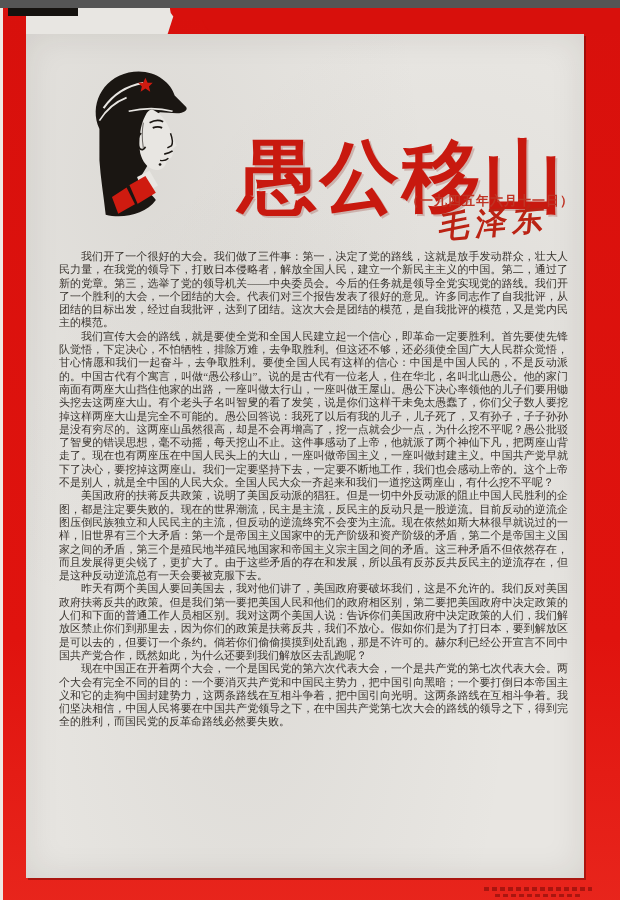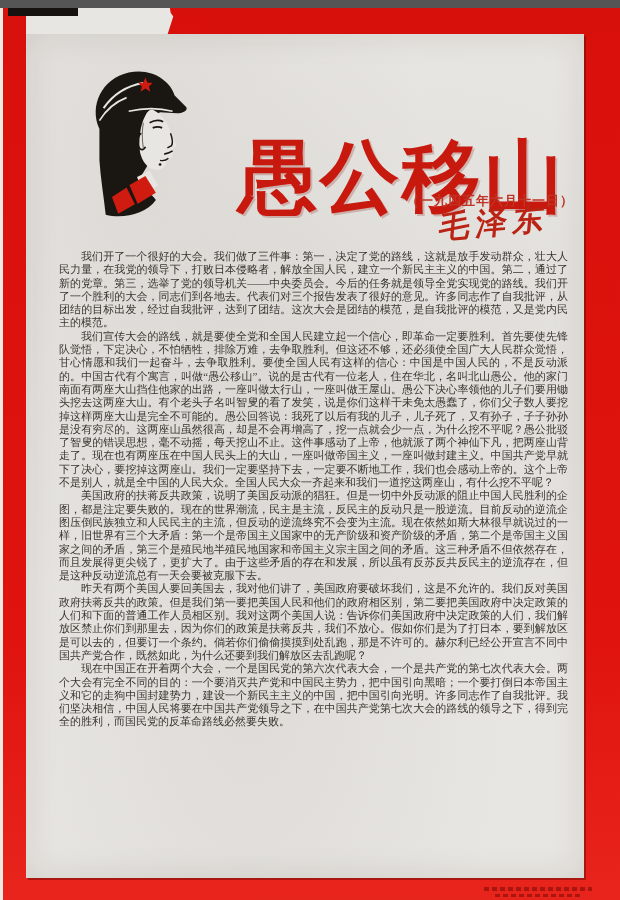--- a/index.html
+++ b/index.html
@@ -88,25 +88,25 @@
       <path fill="#cf1b10" d="M58,120 L74,111 L84,127 L66,138 Z"></path>
       <path fill="#cf1b10" d="M42,131 L56,122 L64,138 L48,147 Z"></path>
       <path d="M58,120 L66,138" stroke="#1a1612" stroke-width="1.4"></path>
     </svg>
 
     <h1 class="title">愚公移山</h1>
     <div class="date">（一九四五年六月十一日）</div>
     <div class="signature">毛泽东</div>
 
     <article class="speech">
-        <p>我们开了一个很好的大会。我们做了三件事：第一，决定了党的路线，这就是放手发动群众，壮大人民力量，在我党的领导下，打败日本侵略者，解放全国人民，建立一个新民主主义的中国。第二，通过了新的党章。第三，选举了党的领导机关——中央委员会。今后的任务就是领导全党实现党的路线。我们开了一个胜利的大会，同志们到各地去。代表们对三个报告发表了很好的意见。许多同志作了自我批评，从团结的目标出发，经过自我批评，达到了团结。这次大会是团结的模范，是自我批评的模范，又是党内民主的模范。</p>
+        <p>我们开了一个很好的大会。我们做了三件事：第一，决定了党的路线，这就是放手发动群众，壮大人民力量，在我党的领导下，打败日本侵略者，解放全国人民，建立一个新民主主义的中国。第二，通过了新的党章。第三，选举了党的领导机关——中央委员会。今后的任务就是领导全党实现党的路线。我们开了一个胜利的大会，一个团结的大会。代表们对三个报告发表了很好的意见。许多同志作了自我批评，从团结的目标出发，经过自我批评，达到了团结。这次大会是团结的模范，是自我批评的模范，又是党内民主的模范。</p>
         <p>我们宣传大会的路线，就是要使全党和全国人民建立起一个信心，即革命一定要胜利。首先要使先锋队觉悟，下定决心，不怕牺牲，排除万难，去争取胜利。但这还不够，还必须使全国广大人民群众觉悟，甘心情愿和我们一起奋斗，去争取胜利。要使全国人民有这样的信心：中国是中国人民的，不是反动派的。中国古代有个寓言，叫做“愚公移山”。说的是古代有一位老人，住在华北，名叫北山愚公。他的家门南面有两座大山挡住他家的出路，一座叫做太行山，一座叫做王屋山。愚公下决心率领他的儿子们要用锄头挖去这两座大山。有个老头子名叫智叟的看了发笑，说是你们这样干未免太愚蠢了，你们父子数人要挖掉这样两座大山是完全不可能的。愚公回答说：我死了以后有我的儿子，儿子死了，又有孙子，子子孙孙是没有穷尽的。这两座山虽然很高，却是不会再增高了，挖一点就会少一点，为什么挖不平呢？愚公批驳了智叟的错误思想，毫不动摇，每天挖山不止。这件事感动了上帝，他就派了两个神仙下凡，把两座山背走了。现在也有两座压在中国人民头上的大山，一座叫做帝国主义，一座叫做封建主义。中国共产党早就下了决心，要挖掉这两座山。我们一定要坚持下去，一定要不断地工作，我们也会感动上帝的。这个上帝不是别人，就是全中国的人民大众。全国人民大众一齐起来和我们一道挖这两座山，有什么挖不平呢？</p>
         <p>美国政府的扶蒋反共政策，说明了美国反动派的猖狂。但是一切中外反动派的阻止中国人民胜利的企图，都是注定要失败的。现在的世界潮流，民主是主流，反民主的反动只是一股逆流。目前反动的逆流企图压倒民族独立和人民民主的主流，但反动的逆流终究不会变为主流。现在依然如斯大林很早就说过的一样，旧世界有三个大矛盾：第一个是帝国主义国家中的无产阶级和资产阶级的矛盾，第二个是帝国主义国家之间的矛盾，第三个是殖民地半殖民地国家和帝国主义宗主国之间的矛盾。这三种矛盾不但依然存在，而且发展得更尖锐了，更扩大了。由于这些矛盾的存在和发展，所以虽有反苏反共反民主的逆流存在，但是这种反动逆流总有一天会要被克服下去。</p>
         <p>昨天有两个美国人要回美国去，我对他们讲了，美国政府要破坏我们，这是不允许的。我们反对美国政府扶蒋反共的政策。但是我们第一要把美国人民和他们的政府相区别，第二要把美国政府中决定政策的人们和下面的普通工作人员相区别。我对这两个美国人说：告诉你们美国政府中决定政策的人们，我们解放区禁止你们到那里去，因为你们的政策是扶蒋反共，我们不放心。假如你们是为了打日本，要到解放区是可以去的，但要订一个条约。倘若你们偷偷摸摸到处乱跑，那是不许可的。赫尔利已经公开宣言不同中国共产党合作，既然如此，为什么还要到我们解放区去乱跑呢？</p>
-        <p>现在中国正在开着两个大会，一个是国民党的第六次代表大会，一个是共产党的第七次代表大会。两个大会有完全不同的目的：一个要消灭共产党和中国民主势力，把中国引向黑暗；一个要打倒日本帝国主义和它的走狗中国封建势力，建设一个新民主主义的中国，把中国引向光明。许多同志作了自我批评。我们坚决相信，中国人民将要在中国共产党领导之下，在中国共产党第七次大会的路线的领导之下，得到完全的胜利，而国民党的反革命路线必然要失败。</p>
+        <p>现在中国正在开着两个大会，一个是国民党的第六次代表大会，一个是共产党的第七次代表大会。两个大会有完全不同的目的：一个要消灭共产党和中国民主势力，把中国引向黑暗；一个要打倒日本帝国主义和它的走狗中国封建势力，这两条路线在互相斗争着，把中国引向光明。这两条路线在互相斗争着。我们坚决相信，中国人民将要在中国共产党领导之下，在中国共产党第七次大会的路线的领导之下，得到完全的胜利，而国民党的反革命路线必然要失败。</p>
       </article>
   </div>
 
   <div class="imprint">
     <i></i>
       <i></i>
   </div>
 </div>
 
 </body></html>

